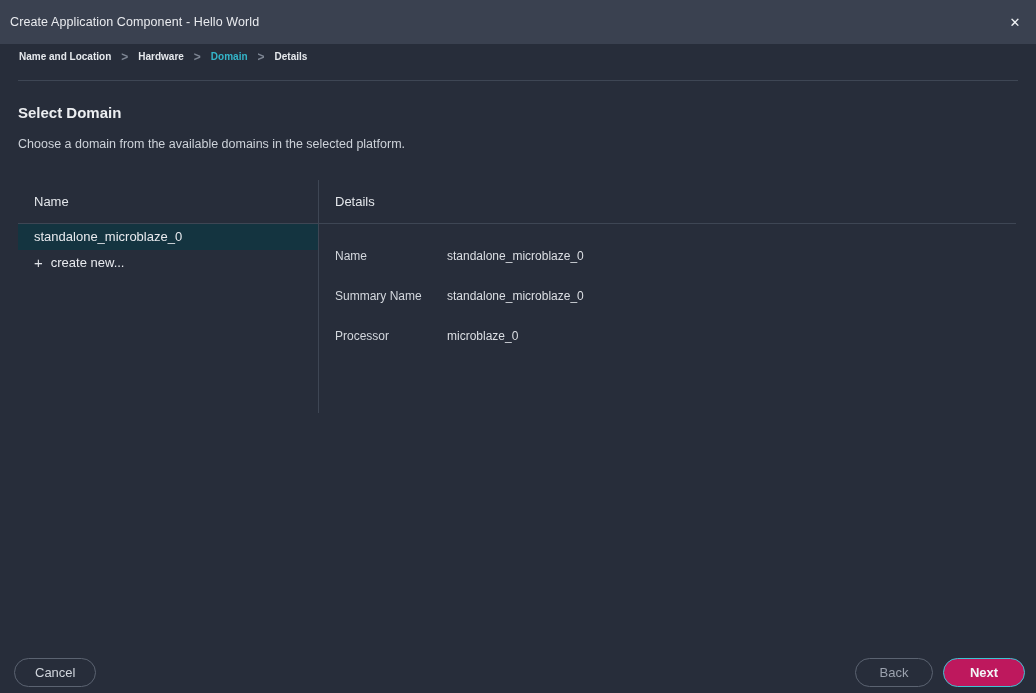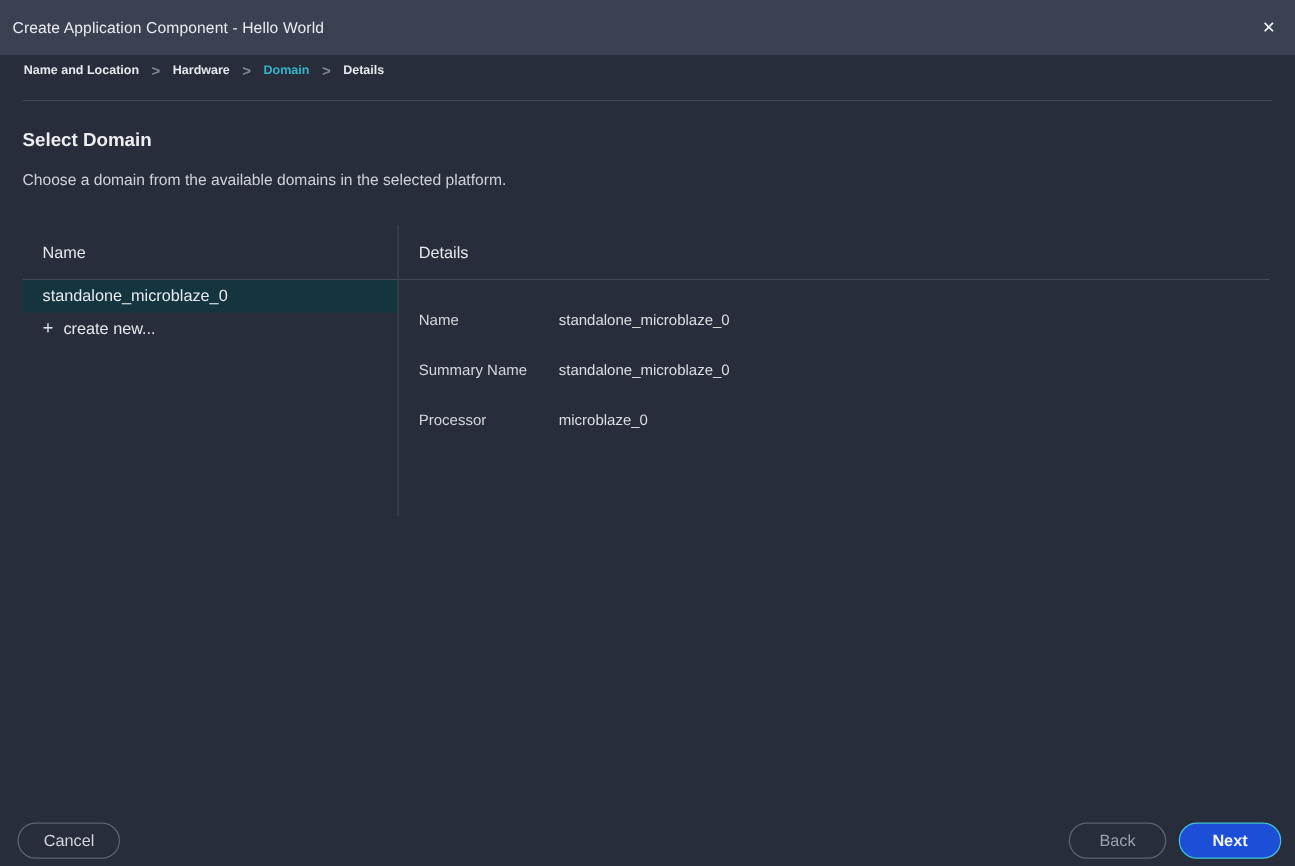--- a/index.html
+++ b/index.html
@@ -102,21 +102,21 @@
     font-size: 13px;
     color: #d0d5dc;
     padding: 12px 20px;
     cursor: pointer;
     display: flex; align-items: center; justify-content: center;
   }
   .btn-cancel { left: 14px; bottom: 6px; min-width: 76px; }
   .btn-back   { right: 103px; bottom: 6px; min-width: 78px; color: #9ba2ae; }
   .btn-next   {
     right: 11px; bottom: 6px; min-width: 82px;
-    background: #1d4ed8;
+    background: #be185d;
     border: 1.5px solid #3fc3d2;
     color: #f2f5f7; font-weight: bold;
   }
 </style>
 </head>
 <body>
 
 <div class="titlebar">
   <span class="titlebar-title">Create Application Component - Hello World</span>
   <span class="close-btn">✕</span>

